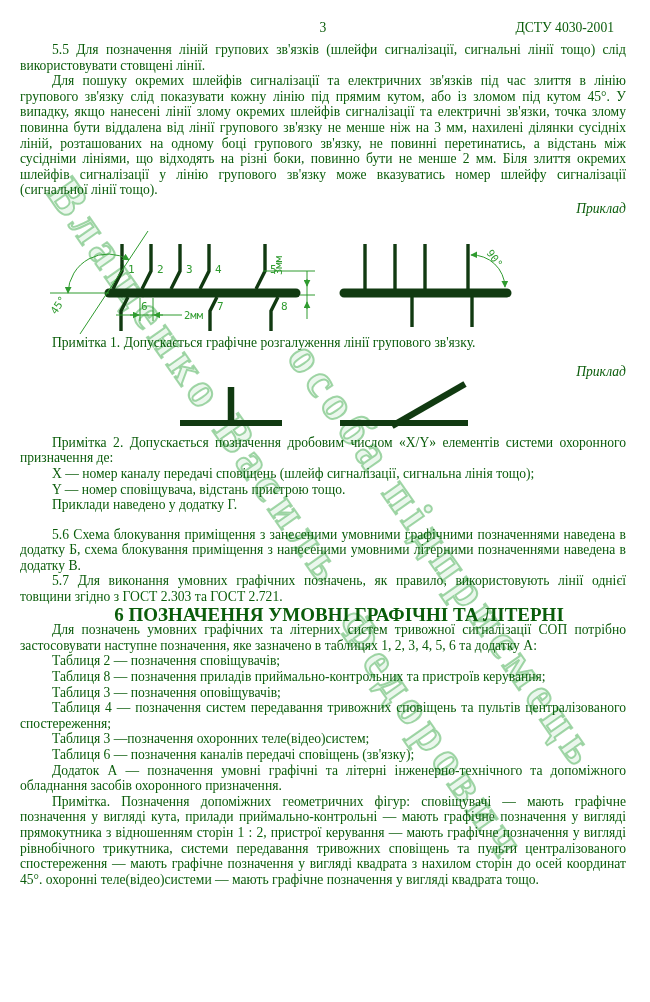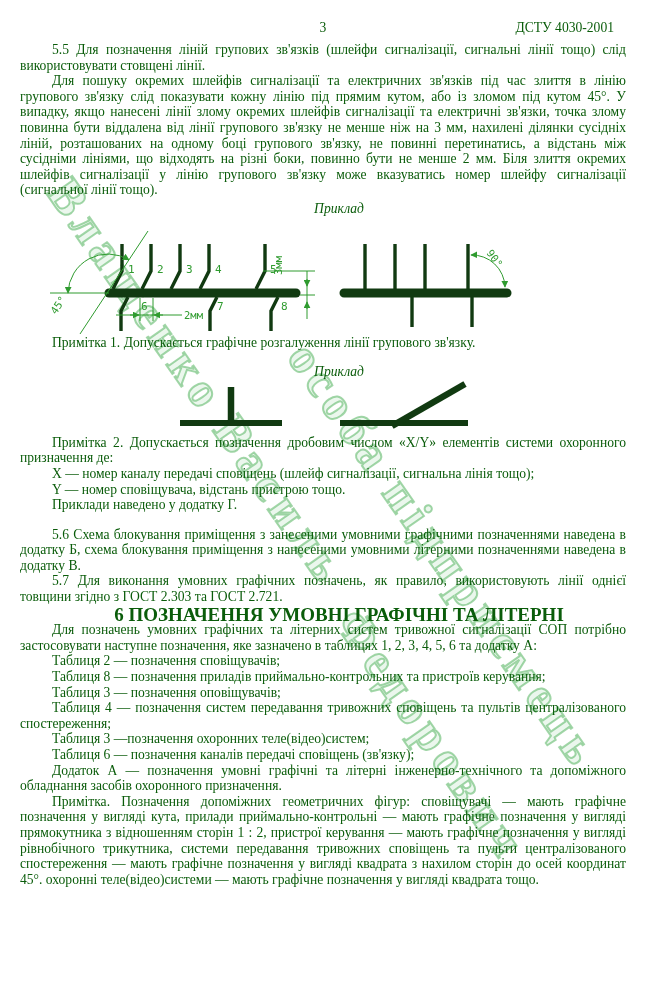--- a/index.html
+++ b/index.html
@@ -3,21 +3,21 @@
 <meta charset="utf-8">
 <style>
   html,body{margin:0;padding:0;background:#e8e8e8;}
   .sheet{position:relative;width:650px;height:1002px;background:#ffffff;overflow:hidden;
          font-family:"Liberation Serif",serif;color:#0a5c0a;}
   .content{position:relative;z-index:1;padding:20px 24px 0 20px;font-size:13.6px;line-height:15.6px;}
   .hdr{position:relative;height:18px;text-indent:0;margin-bottom:4px;}
   .hdr .pagenum{position:absolute;left:0;right:0;text-align:center;}
   .hdr .doccode{position:absolute;right:12px;top:0;}
   p{margin:0;text-align:justify;text-indent:32px;}
-  .example{font-style:italic;margin-top:3px;text-align:center;}
+  .example{font-style:italic;margin-top:3px;text-align:right;}
   .mt14{margin-top:14px;}
   .mt3{margin-top:3px;}
   .h6{font-weight:bold;font-size:19px;margin-top:2px;text-align:center;}
   .lead{font-weight:normal;}
   svg{display:block;}
   .dimtext{font-family:"DejaVu Sans Mono",monospace;font-size:10.5px;fill:#2f9b2f;}
   .numtext{font-family:"DejaVu Sans Mono",monospace;font-size:11px;fill:#2f9b2f;}
   .wm{position:absolute;z-index:0;transform-origin:0 0;white-space:nowrap;pointer-events:none;
       font-family:"Liberation Serif",serif;font-weight:bold;font-size:48px;letter-spacing:6px;
       color:rgba(190,230,195,0.30);-webkit-text-stroke:2px rgba(86,180,96,0.55);

